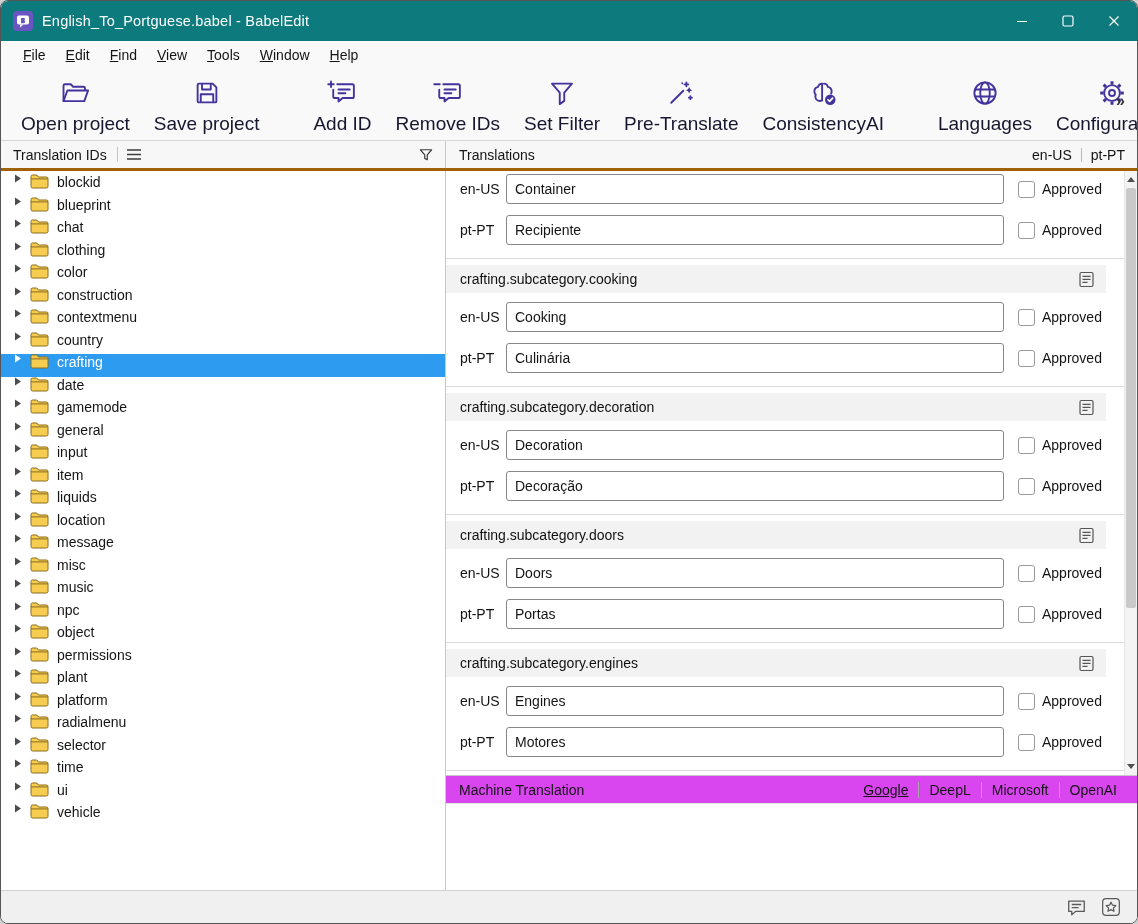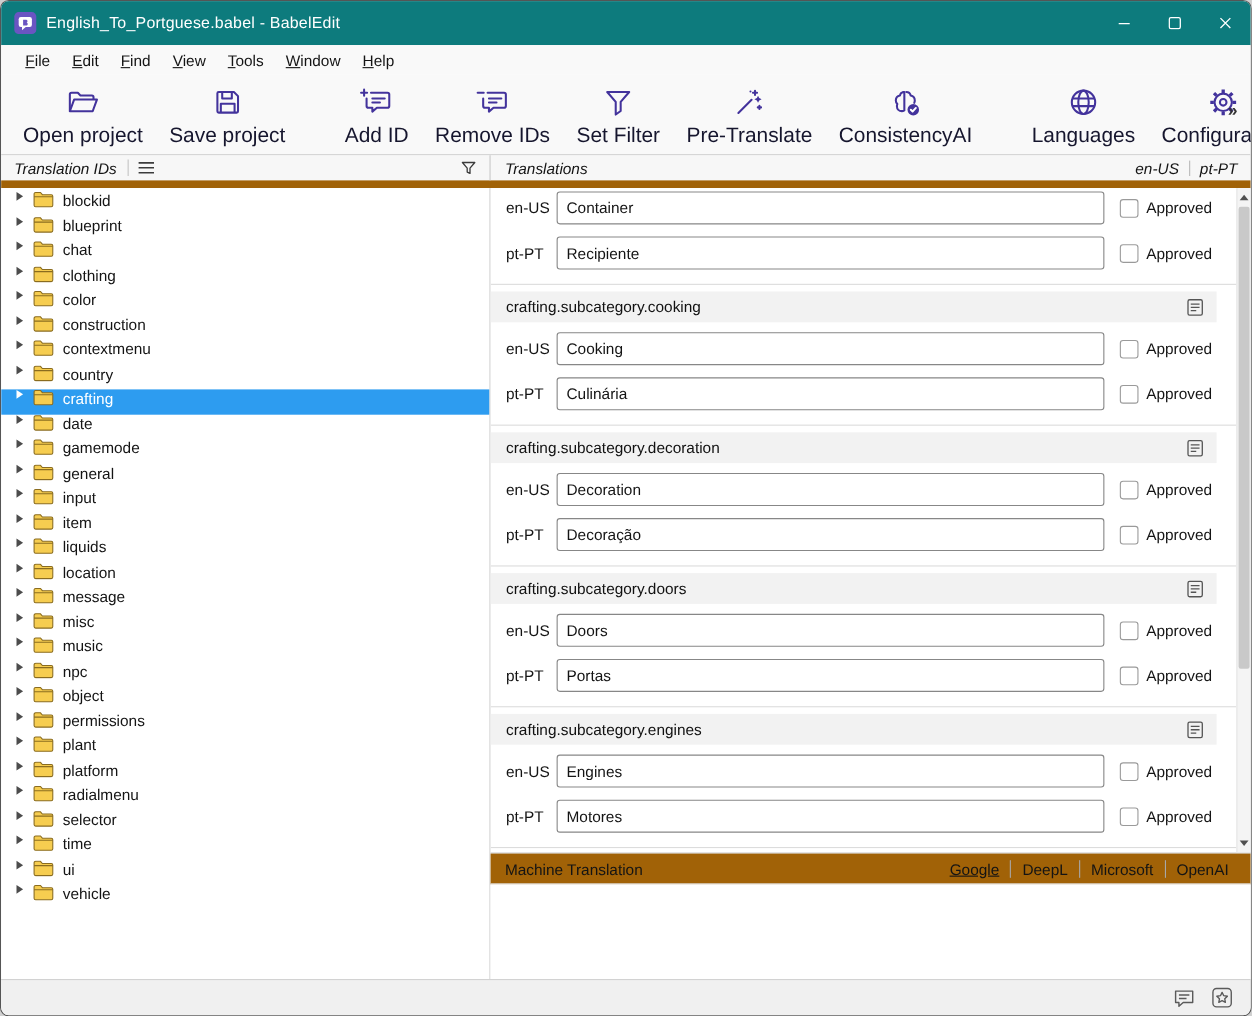--- a/index.html
+++ b/index.html
@@ -31,21 +31,21 @@
   
   .toolbar{height:73px;background:#f9f9f9;border-bottom:1px solid #d6d6d6;display:flex;
     align-items:flex-start;padding:7px 10px 0 8px;position:relative;flex:0 0 auto;}
   .tb-btn{display:flex;flex-direction:column;align-items:center;padding:2px 12px;gap:4px;}
   .tb-icon{height:32px;display:flex;align-items:center;justify-content:center;color:var(--accent);}
   .tb-label{font-size:19px;color:#16162e;white-space:nowrap;}
   .tb-sep{width:30px;flex:0 0 auto;}
   .tb-overflow{position:absolute;right:12px;top:24px;font-size:16px;font-weight:bold;color:#333;}
 
   
-  .headers-row{height:30px;display:flex;background:#f7f7f7;border-bottom:7px solid #a16207;flex:0 0 auto;font-style:italic;}
+  .headers-row{height:30px;display:flex;background:#f7f7f7;border-bottom:3px solid #a16207;flex:0 0 auto;}
   .left-header{width:445px;border-right:1px solid #c8c8c8;display:flex;align-items:center;
     padding:0 10px 0 12px;flex:0 0 auto;}
   .ph-title{font-size:14px;color:#141414;}
   .header-sep{width:1px;height:15px;background:#c4c4c4;margin:0 8px 0 10px;}
   .hdr-icon{display:flex;align-items:center;color:#3c3c3c;}
   .flex-spacer{flex:1;}
   .right-header{flex:1;display:flex;align-items:center;padding:0 12px 0 13px;}
   .lang-cols{margin-left:auto;display:flex;align-items:center;gap:9px;font-size:14px;color:#141414;}
   .lang-col-div{width:1px;height:14px;background:#b8b8b8;}
 
@@ -81,21 +81,21 @@
   
   .scrollbar{position:absolute;top:0;right:0;bottom:0;width:13px;background:#f4f4f4;border-left:1px solid #e5e5e5;}
   .sb-arrow{position:absolute;left:0;width:12px;height:15px;display:flex;align-items:center;justify-content:center;}
   .sb-up{top:1px;} .sb-down{bottom:1px;}
   .sb-up::after{content:"";border-left:4px solid transparent;border-right:4px solid transparent;border-bottom:5px solid #505050;}
   .sb-down::after{content:"";border-left:4px solid transparent;border-right:4px solid transparent;border-top:5px solid #505050;}
   .sb-thumb{position:absolute;left:1px;right:1px;top:17px;height:420px;background:#c9c9c9;border-radius:2px;}
 
   
   .mt-panel{height:115px;flex:0 0 auto;border-top:1px solid #c8c8c8;display:flex;flex-direction:column;}
-  .mt-header{height:28px;background:#a16207;border-bottom:1px solid #e2e2e2;display:flex;align-items:center;
+  .mt-header{height:28px;background:#d946ef;border-bottom:1px solid #e2e2e2;display:flex;align-items:center;
     padding:0 10px 0 13px;font-size:14px;color:#141414;gap:28px;}
   .mt-providers{margin-left:auto;display:flex;align-items:center;}
   .mt-provider{padding:0 10px;}
   .mt-provider.active{text-decoration:underline;}
   .mt-div{width:1px;height:16px;background:#a8a8a8;}
   .mt-body{flex:1;background:#fff;}
 
   
   .statusbar{height:33px;background:#f0f0f0;border-top:1px solid #d2d2d2;display:flex;align-items:center;
     justify-content:flex-end;gap:14px;padding-right:16px;flex:0 0 auto;}

